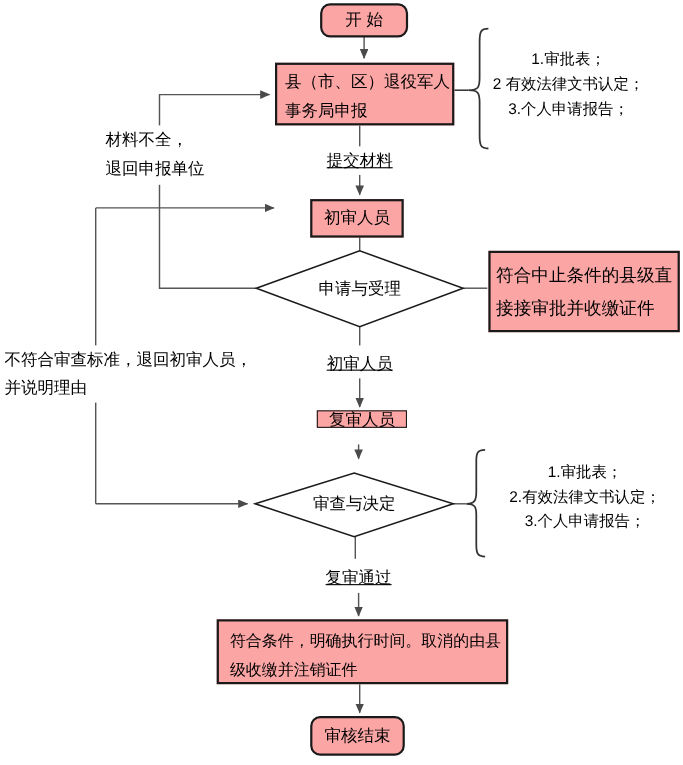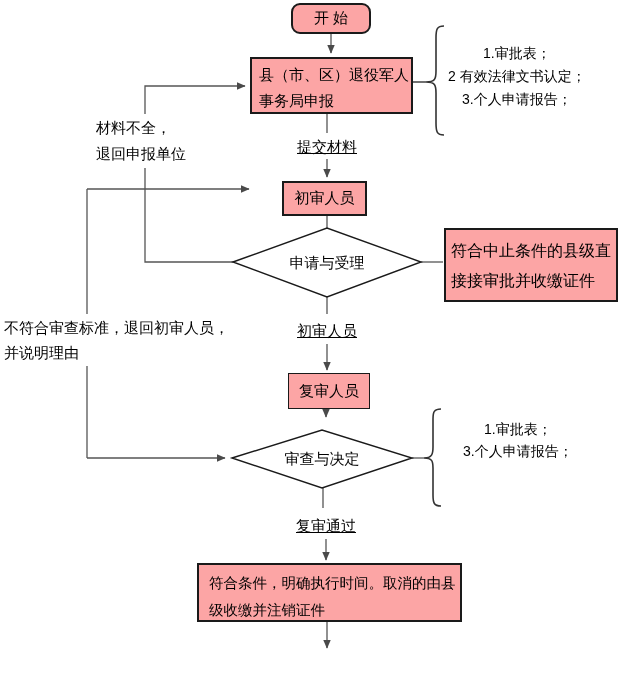--- a/index.html
+++ b/index.html
@@ -109,25 +109,26 @@
   <div class="node rounded center" style="left:291px;top:3px;width:80px;height:31px;">开 始</div>
 
   <div class="node center" style="left:282px;top:181px;width:85px;height:35px;">初审人员</div>
 
   <div class="node" style="left:250px;top:57px;width:163px;height:57px;padding:3px 2px 0 7px;line-height:26px;">县（市、区）退役军人
 事务局申报</div>
 
   <div class="node" style="left:444px;top:228px;width:174px;height:74px;padding:6px 2px 0 5px;line-height:30px;font-size:16px;">符合中止条件的县级直
 接接审批并收缴证件</div>
 
-  <div class="node center" style="left:288px;top:373px;width:82px;height:36px;border-width:1.5px;">复审人员</div>
+  <div class="node center" style="left:288px;top:373px;width:82px;height:16px;border-width:1.5px;">复审人员</div>
 
   <div class="node" style="left:197px;top:563px;width:265px;height:59px;padding:5px 2px 0 10px;line-height:27px;font-size:14.5px;">符合条件，明确执行时间。取消的由县
 级收缴并注销证件</div>
 
+  <div class="node rounded center" style="left:282px;top:651px;width:86px;height:36px;">审核结束</div>
 
   <div class="freelabel centered-xy" style="left:327px;top:263px;">申请与受理</div>
   <div class="freelabel centered-xy" style="left:322px;top:459px;">审查与决定</div>
 
   <div class="freelabel centered-x" style="left:327px;top:136px;">提交材料</div>
   <div class="freelabel centered-x" style="left:327px;top:320px;">初审人员</div>
   <div class="freelabel centered-x" style="left:326px;top:515px;">复审通过</div>
 
   <div class="freelabel masked" style="left:93px;top:114px;line-height:26px;">材料不全，
 退回申报单位</div>
@@ -135,16 +136,17 @@
 并说明理由</div>
 
   <div class="annotation" style="left:448px;top:42px;line-height:23px;">
     <span>1.审批表；</span>
     <span>2 有效法律文书认定；</span>
     <span>3.个人申请报告；</span>
   </div>
 
   <div class="annotation" style="left:463px;top:418px;line-height:22px;">
     <span>1.审批表；</span>
+    <span>2.有效法律文书认定；</span>
     <span>3.个人申请报告；</span>
   </div>
 
 </div>
 
 </body></html>

